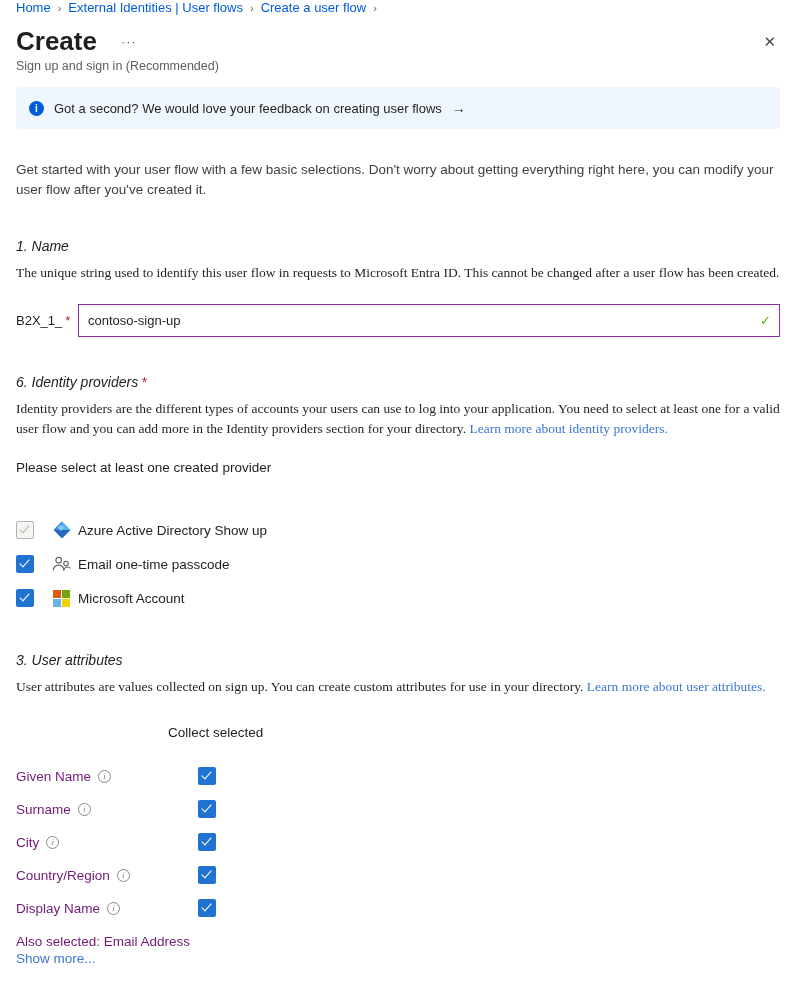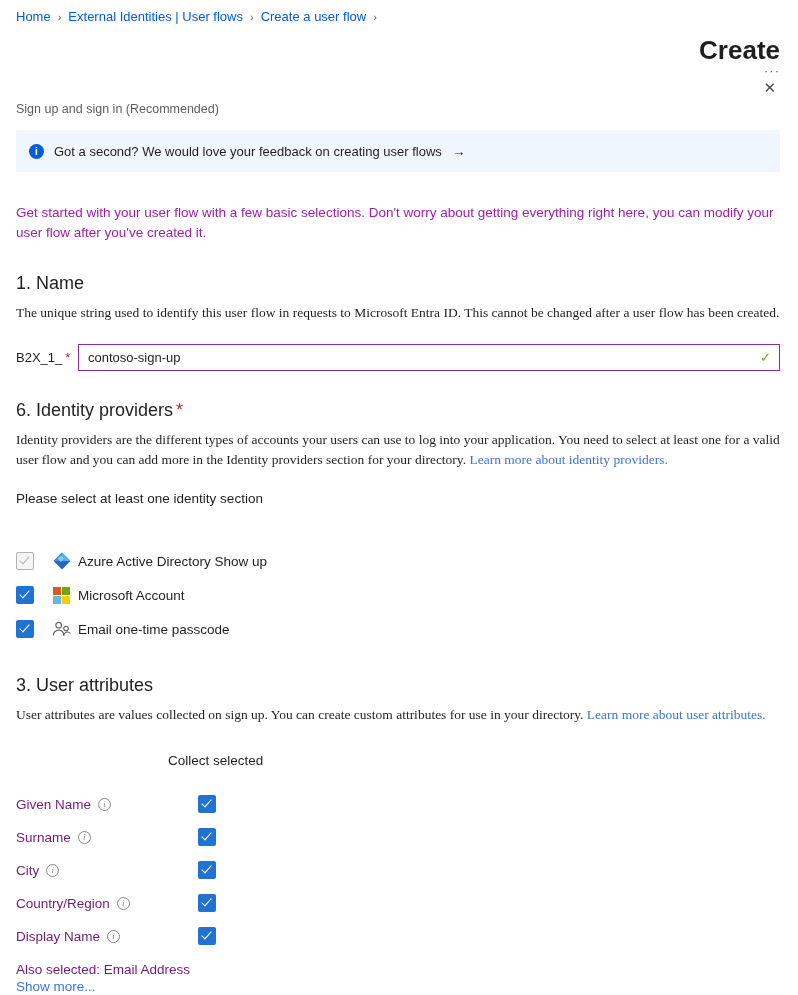--- a/index.html
+++ b/index.html
@@ -13,57 +13,57 @@
     width: 798px;
     height: 995px;
     display: flex;
     flex-direction: column;
     background: #fff;
     overflow: hidden;
   }
   .content { padding: 0 18px 0 16px; flex: 1 1 auto; }
 
   
-  .breadcrumb { padding-top: 9px; font-size: 13px; display: flex; align-items: center; }
+  .breadcrumb { font-size: 13px; display: flex; align-items: center; }
   .crumb { color: #015cda; cursor: pointer; }
   .crumb-sep { color: #605e5c; margin: 0 7px; font-size: 11px; }
 
   
-  .title-row { display: flex; align-items: flex-end; margin-top: 13px; flex-direction: column; }
+  .title-row { display: flex; align-items: center; margin-top: 13px; }
   .page-title { font-size: 26px; font-weight: 700; color: #201f1e; line-height: 1; }
   .title-ellipsis { margin-left: 24px; color: #605e5c; font-size: 13px; letter-spacing: 1px; cursor: pointer; }
   .close-x { margin-left: auto; color: #4a4a4a; font-size: 15px; cursor: pointer; padding: 2px 4px; line-height: 1; }
   .subtitle { font-size: 12.5px; color: #605e5c; margin-top: 5px; }
 
   
   .banner {
     margin-top: 14px; background: #f0f6fd; border-radius: 2px; height: 42px;
     display: flex; align-items: center; padding: 0 13px; cursor: pointer;
   }
   .banner-info-icon {
     width: 15px; height: 15px; border-radius: 50%; background: #015cda; color: #fff;
     font-size: 10px; font-weight: 700; display: flex; align-items: center; justify-content: center;
     flex: 0 0 auto;
   }
   .banner-text { font-size: 13px; color: #201f1e; margin-left: 10px; }
   .banner-arrow { font-size: 14px; color: #201f1e; margin-left: 10px; }
 
   
-  .intro { margin: 31px 0 0; font-size: 13.5px; line-height: 1.5; color: #a21caf; }
-  .section-heading { margin: 29px 0 0; font-size: 18px; font-weight: 400; color: #201f1e; }
+  .intro { margin: 31px 0 0; font-size: 13.5px; line-height: 1.5; color: #404040; }
+  .section-heading { margin: 37px 0 0; font-size: 14px; font-weight: 400; color: #201f1e; font-style: italic; }
   .section-desc { margin: 9px 0 0; font-size: 13.5px; line-height: 1.5; color: #201f1e; font-family: Liberation Serif, serif; }
   .required-mark { color: #b4282d; margin-left: 3px; }
   .text-link { color: #3b76d6; cursor: pointer; }
 
   
   .name-row { display: flex; align-items: center; margin-top: 21px; }
   .prefix-label { font-size: 13px; color: #201f1e; flex: 0 0 62px; }
   .name-input-wrap { position: relative; flex: 1 1 auto; }
   .name-input {
-    width: 100%; height: 27px; border: 1px solid #8a2da5; border-radius: 0;
+    width: 100%; height: 33px; border: 1px solid #8a2da5; border-radius: 0;
     font-family: "Liberation Sans", sans-serif; font-size: 13px; color: #201f1e;
     padding: 2px 26px 2px 9px; outline: none; background: #fff;
   }
   .valid-check { position: absolute; right: 9px; top: 50%; transform: translateY(-50%); color: #5db300; font-size: 13px; }
 
   .subtext { margin: 21px 0 0; font-size: 13.5px; color: #201f1e; }
 
   
   .checkbox { width: 18px; height: 18px; border-radius: 2px; position: relative; flex: 0 0 auto; cursor: pointer; }
   .checkbox.checked { background: #2173d2; }
@@ -144,62 +144,62 @@
       </span>
     </div>
 
     <div class="section-heading">
       <span>6. Identity providers</span><span class="required-mark">*</span>
     </div>
     <p class="section-desc">
       <span>Identity providers are the different types of accounts your users can use to log into your application. You need to select at least one for a valid user flow and you can add more in the Identity providers section for your directory.</span>
       <span class="text-link">Learn more about identity providers.</span>
     </p>
-    <div class="subtext">Please select at least one identity section</div>
+    <div class="subtext">Please select at least one created provider</div>
 
     <div class="provider-list">
 
       <div class="provider-row">
         <span class="checkbox disabled"></span>
         <span class="provider-icon">
           <svg width="18" height="18" viewBox="0 0 16 16">
             <polygon points="8,0.5 15.5,8 8,15.5 0.5,8" fill="#2468bd"></polygon>
             <polygon points="8,0.5 15.5,8 8,8" fill="#56b4e9"></polygon>
             <polygon points="8,0.5 0.5,8 8,8" fill="#3f8ed6"></polygon>
             <polygon points="4.2,6 7,3.2 9.8,6 7,8.8" fill="#7ed0f2"></polygon>
           </svg>
         </span>
         <span class="provider-label">Azure Active Directory Show up</span>
       </div>
 
       <div class="provider-row">
         <span class="checkbox checked"></span>
         <span class="provider-icon">
+          <svg width="19" height="16" viewBox="0 0 20 17" fill="none" stroke="#605e5c" stroke-width="1.2">
+            <circle cx="7" cy="4.5" r="3"></circle>
+            <path d="M1.2,15.5 a5.8,5.8 0 0 1 11.6,0"></path>
+            <circle cx="14.8" cy="8" r="2.4"></circle>
+            <path d="M12,15.5 a4.3,4.3 0 0 1 7.6,-2.2"></path>
+          </svg>
+        </span>
+        <span class="provider-label">Email one-time passcode</span>
+      </div>
+
+      <div class="provider-row">
+        <span class="checkbox checked"></span>
+        <span class="provider-icon">
           <span class="ms-logo">
             <span style="background:#df590f"></span>
             <span style="background:#74a410"></span>
             <span style="background:#68b4e2"></span>
             <span style="background:#f3ce03"></span>
           </span>
         </span>
         <span class="provider-label">Microsoft Account</span>
       </div>
-
-      <div class="provider-row">
-        <span class="checkbox checked"></span>
-        <span class="provider-icon">
-          <svg width="19" height="16" viewBox="0 0 20 17" fill="none" stroke="#605e5c" stroke-width="1.2">
-            <circle cx="7" cy="4.5" r="3"></circle>
-            <path d="M1.2,15.5 a5.8,5.8 0 0 1 11.6,0"></path>
-            <circle cx="14.8" cy="8" r="2.4"></circle>
-            <path d="M12,15.5 a4.3,4.3 0 0 1 7.6,-2.2"></path>
-          </svg>
-        </span>
-        <span class="provider-label">Email one-time passcode</span>
-      </div>
     </div>
 
     <div class="section-heading">3. User attributes</div>
     <p class="section-desc">
       <span>User attributes are values collected on sign up. You can create custom attributes for use in your directory.</span>
       <span class="text-link">Learn more about user attributes.</span>
     </p>
 
     <div class="collect-header">Collect selected</div>
 

